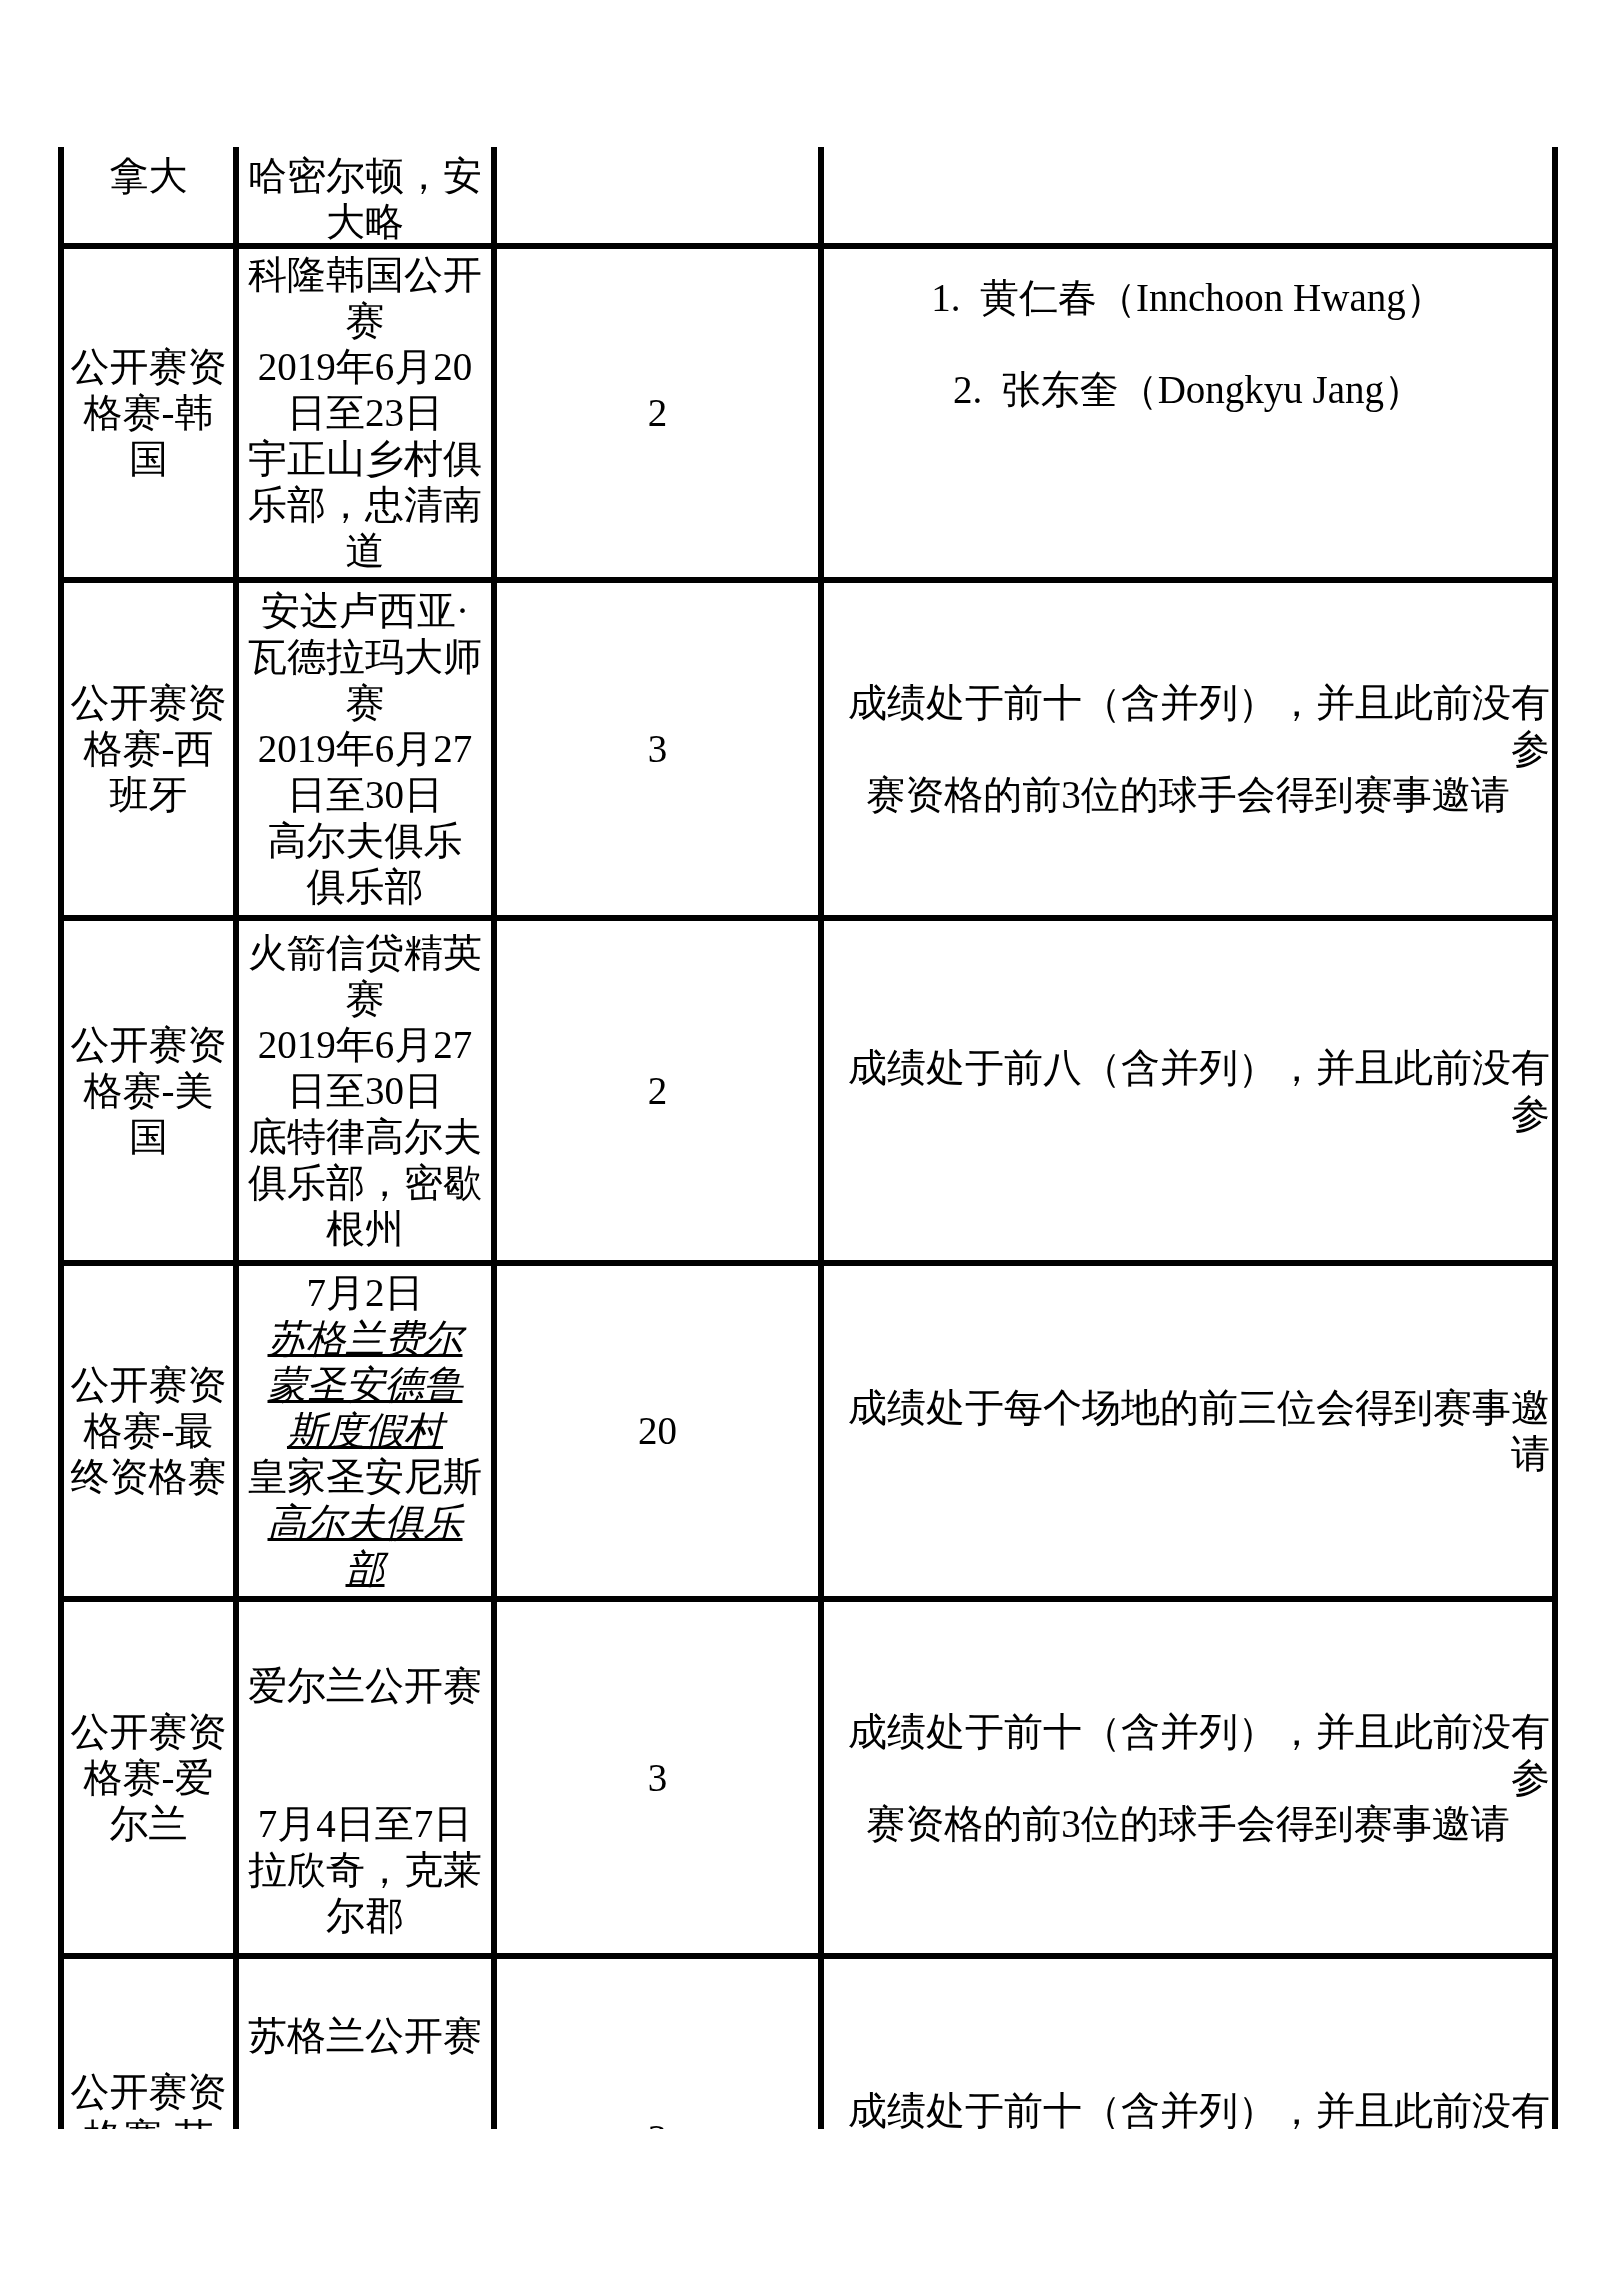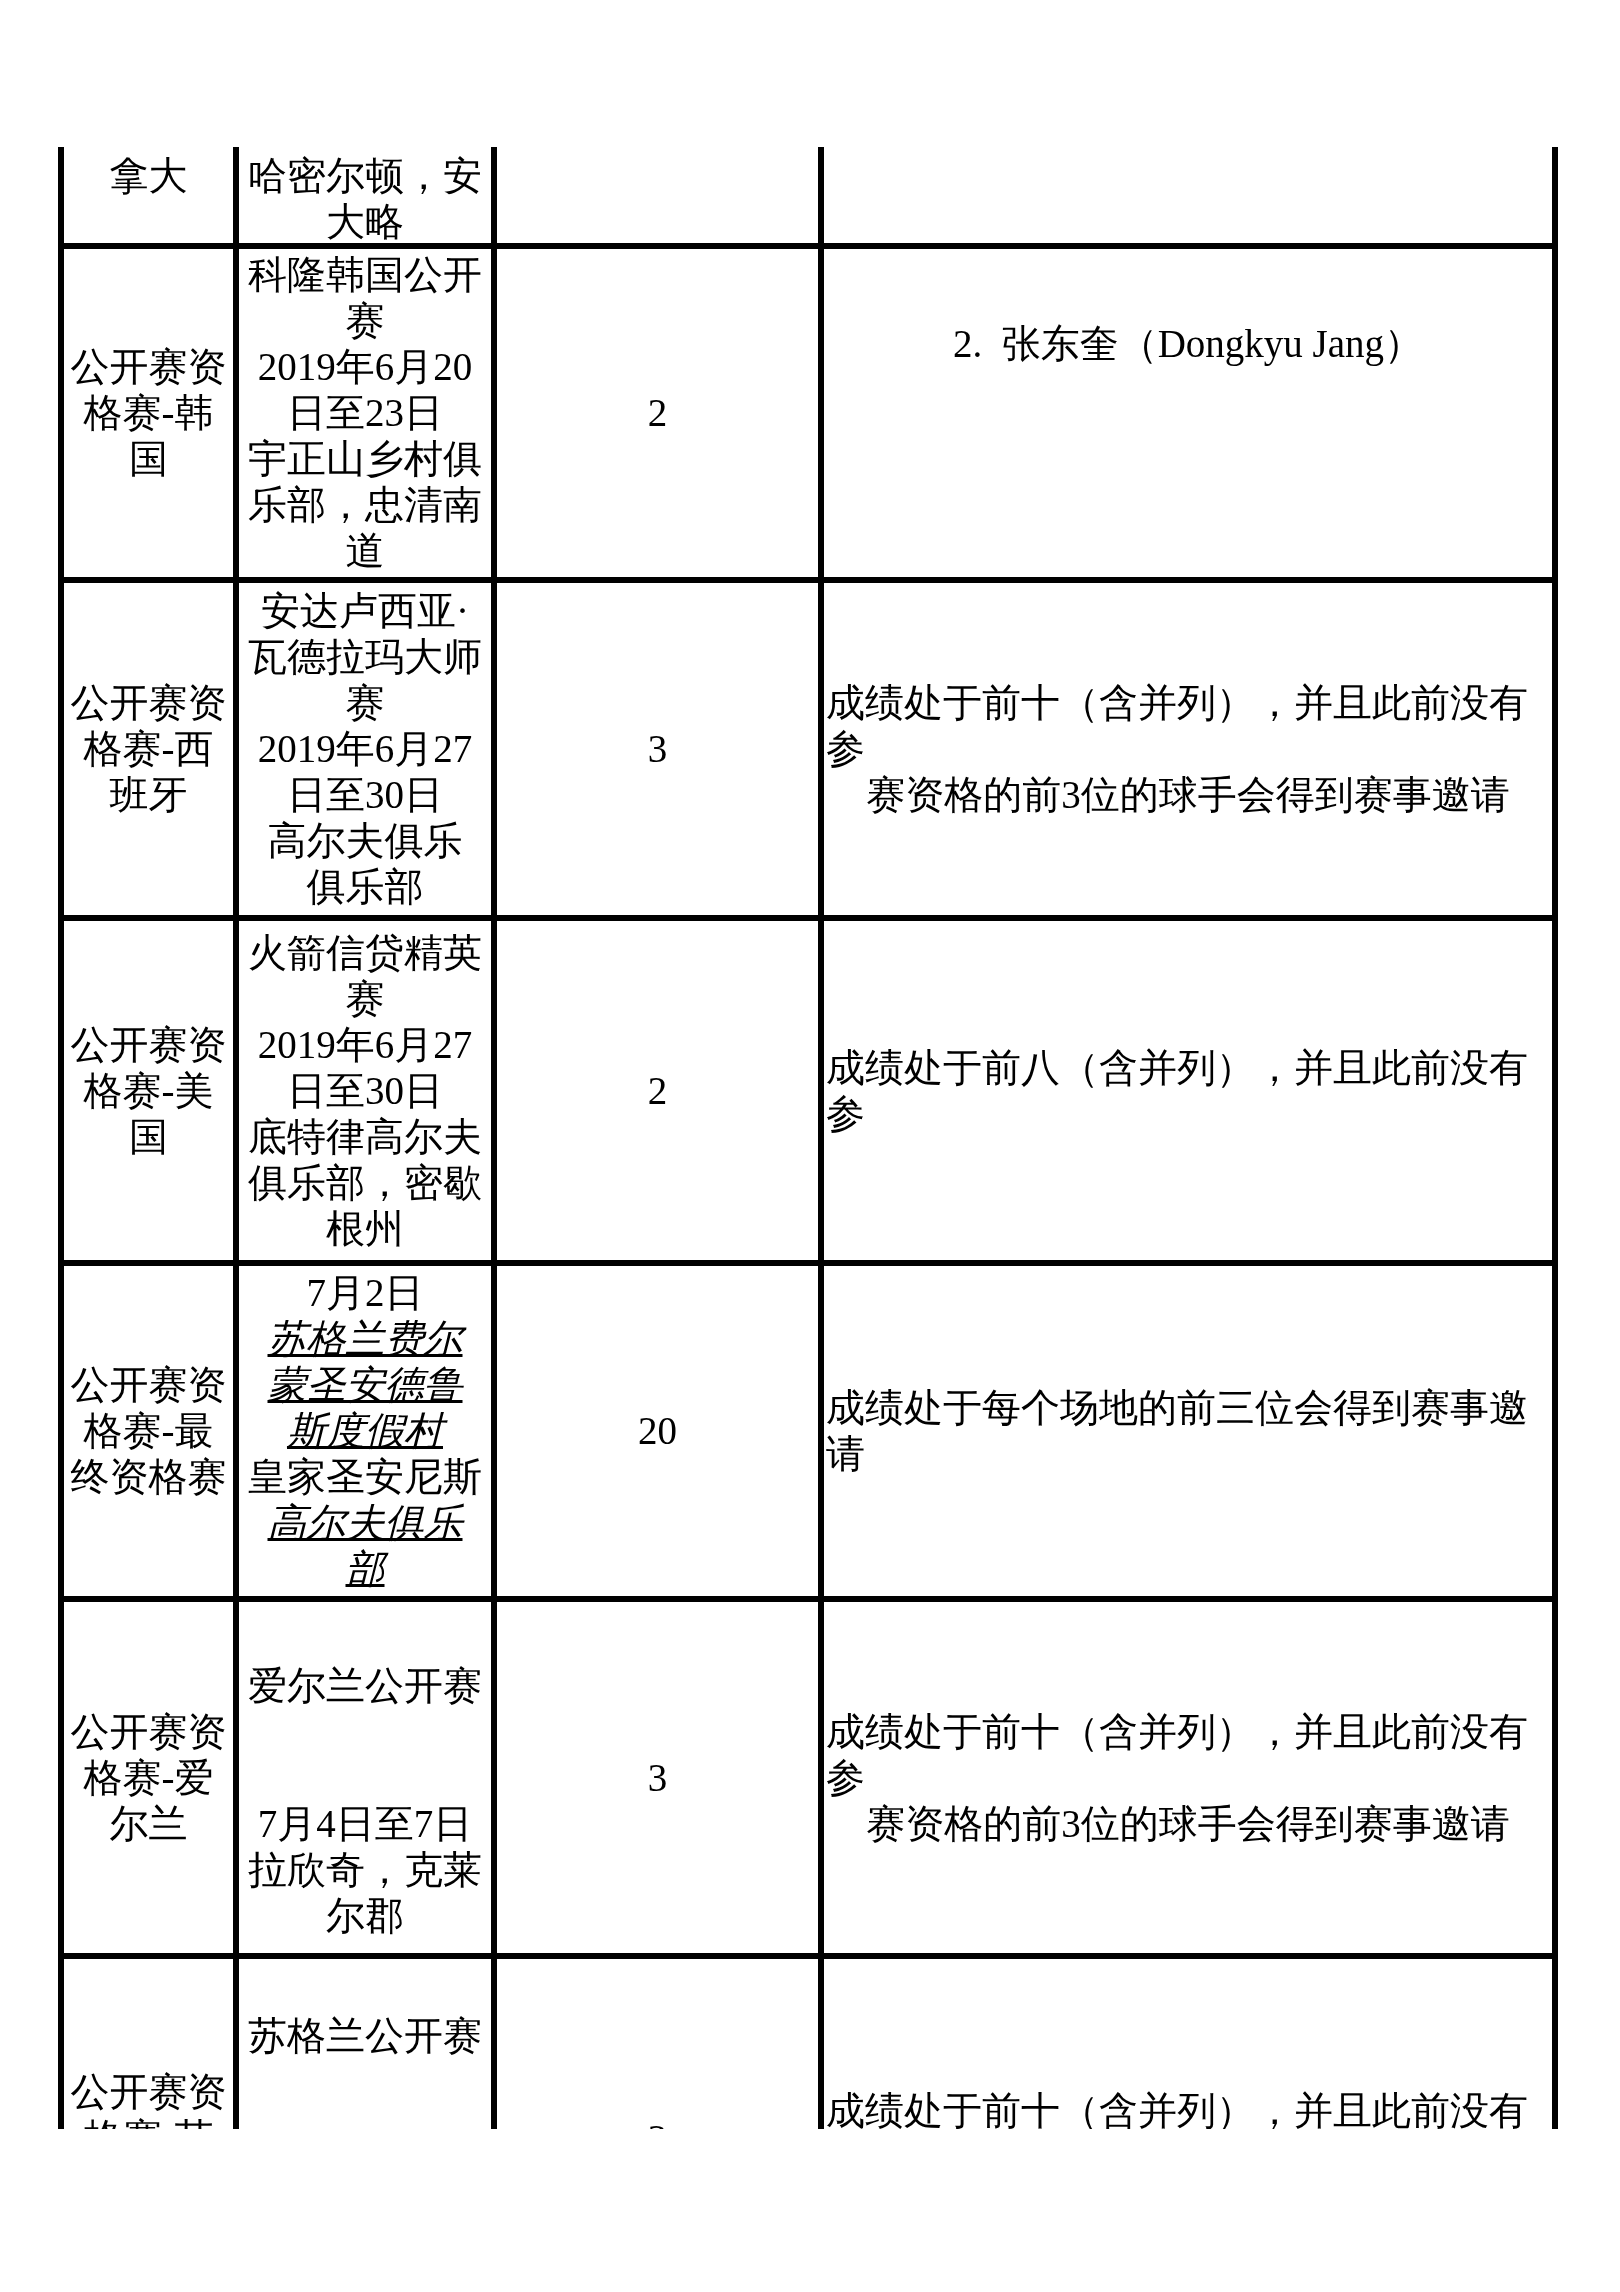--- a/index.html
+++ b/index.html
@@ -26,21 +26,21 @@
   .row-b { height:334px; }
   .row-c { height:338px; }
   .row-d { height:345px; }
   .row-e { height:336px; }
   .row-f { height:357px; }
   .row-g { height:294px; }
   .cell {
     box-sizing:border-box;
     display:flex; flex-direction:column;
     justify-content:center; align-items:center;
-    text-align:left;
+    text-align:right;
     font-size:39px; line-height:46px;
     overflow:hidden;
     padding:0 2px;
   }
   .c1 { width:169px; }
   .c2 { width:258px; border-left:6.9px solid #000; }
   .c3 { width:327px; border-left:6.9px solid #000; }
   .c4 { flex:1; border-left:6.9px solid #000; }
   .top { justify-content:flex-start; }
   .pt6   { padding-top:5.9px; }
@@ -79,20 +79,21 @@
         <div class="line">科隆韩国公开</div>
         <div class="line">赛</div>
         <div class="line">2019年6月20</div>
         <div class="line">日至23日</div>
         <div class="line">宇正山乡村俱</div>
         <div class="line">乐部，忠清南</div>
         <div class="line">道</div>
       </div>
     <div class="cell c3">2</div>
     <div class="cell c4 top pt26">
+        <div class="line">1.  黄仁春（Innchoon Hwang）</div>
         <div class="line">&nbsp;</div>
         <div class="line">2.  张东奎（Dongkyu Jang）</div>
       </div>
   </div>
 
   <div class="row row-c hb">
     <div class="cell c1">
         <div class="line">公开赛资</div>
         <div class="line">格赛-西</div>
         <div class="line">班牙</div>

